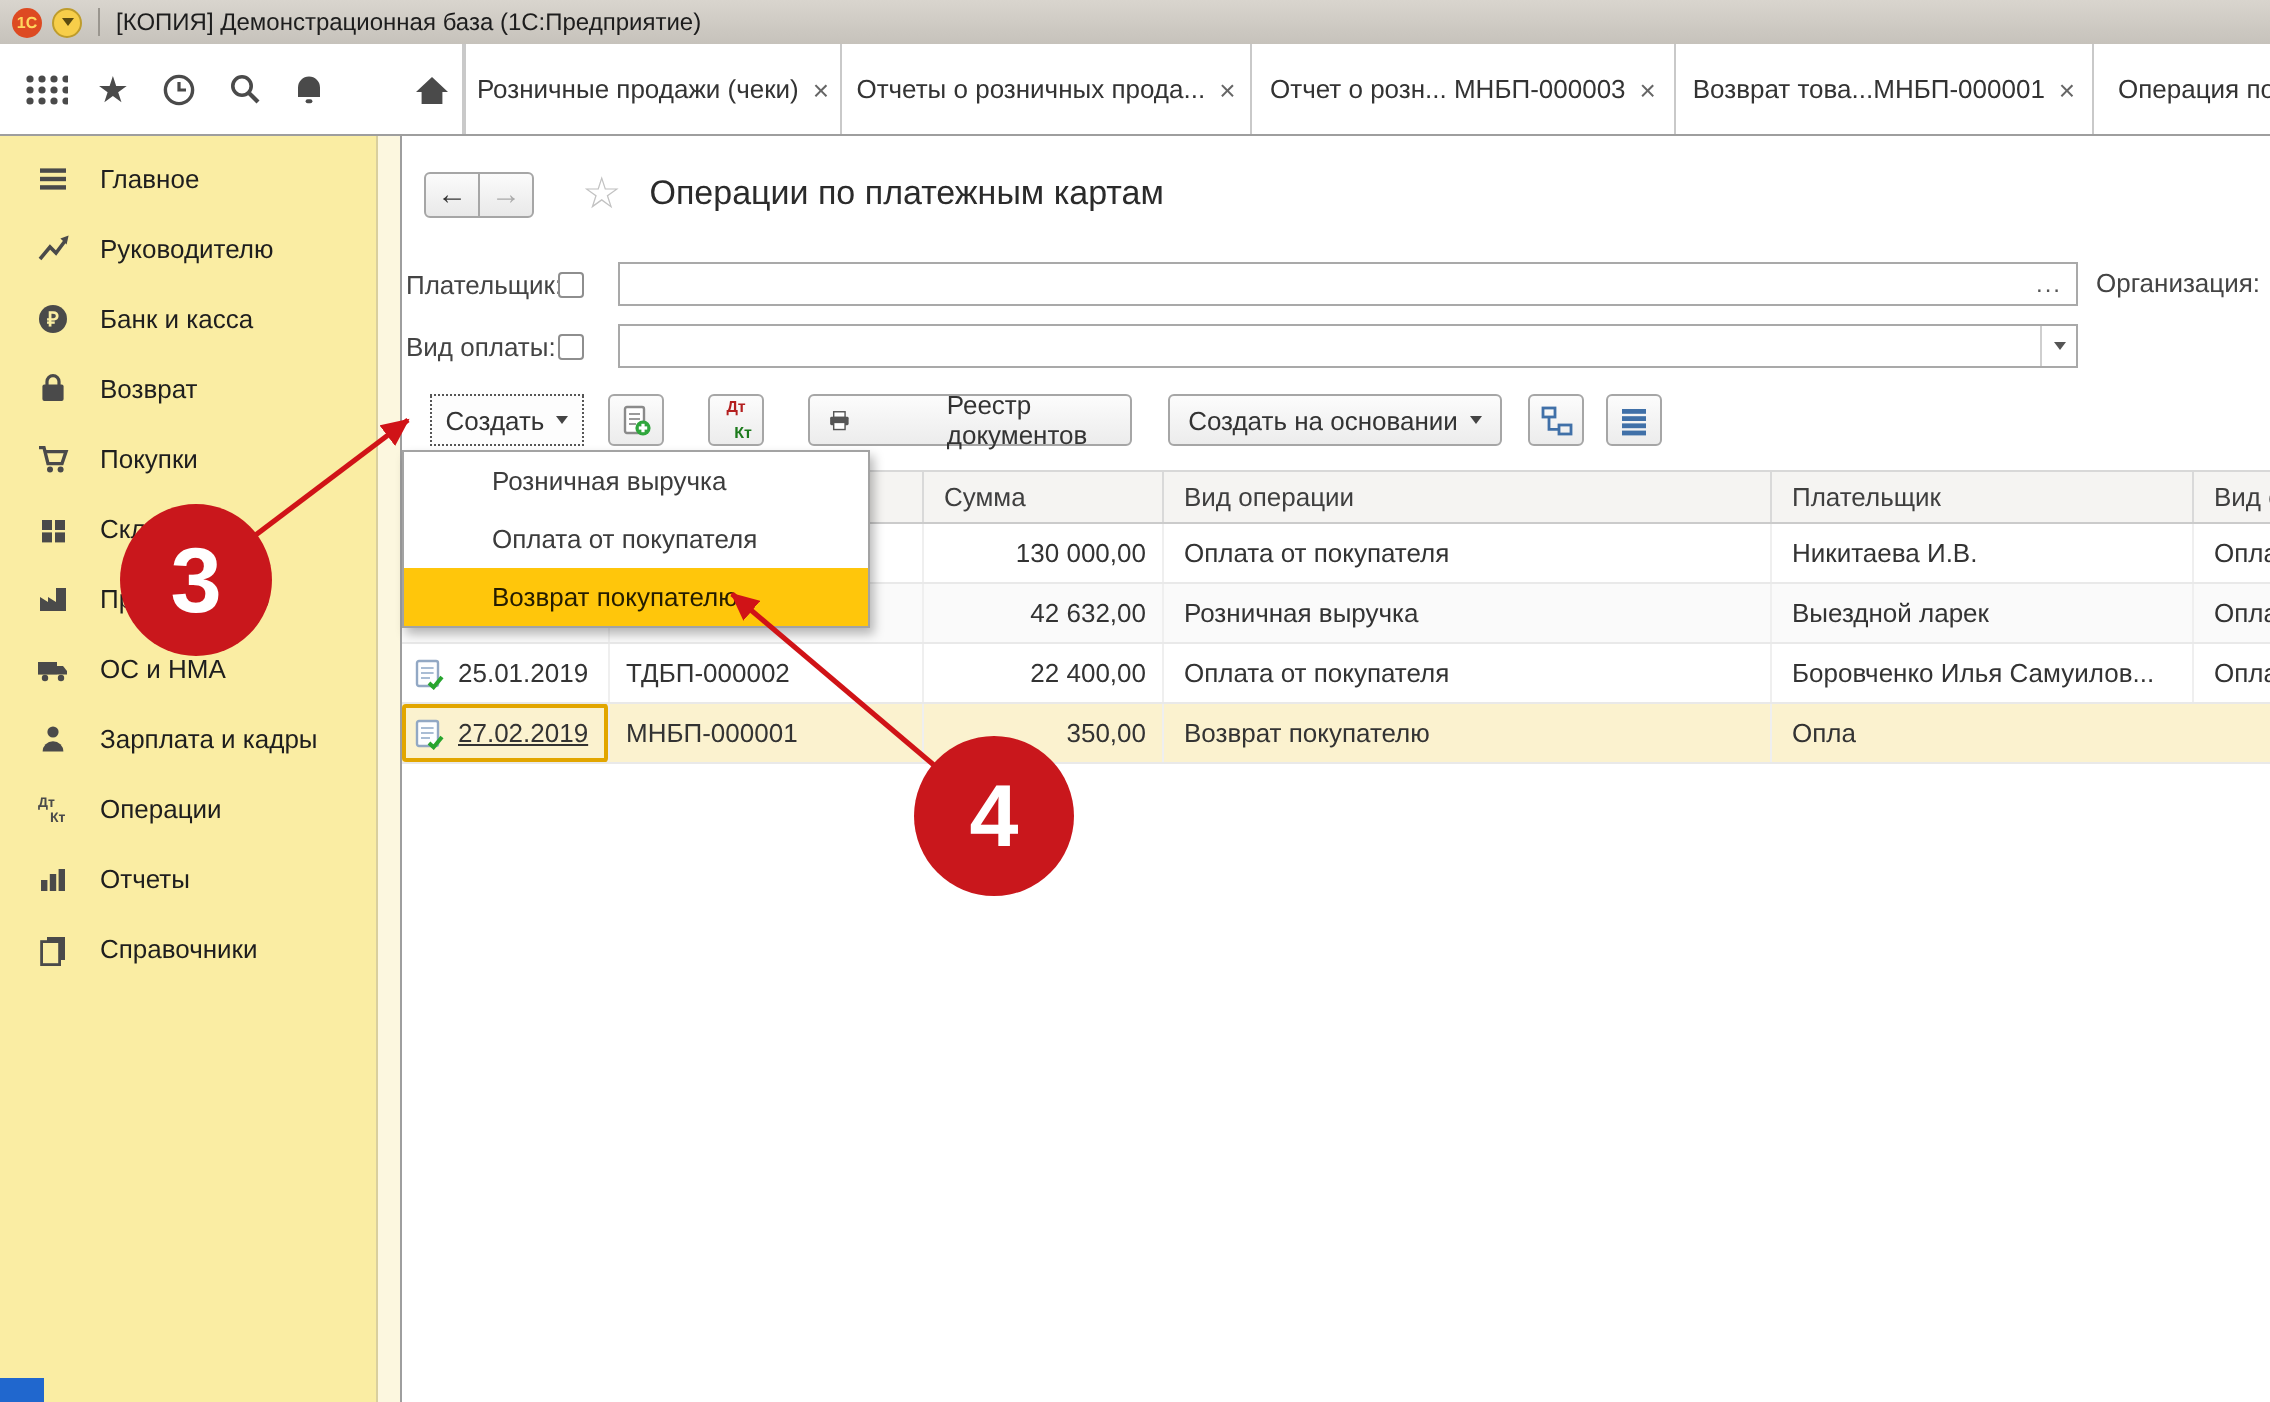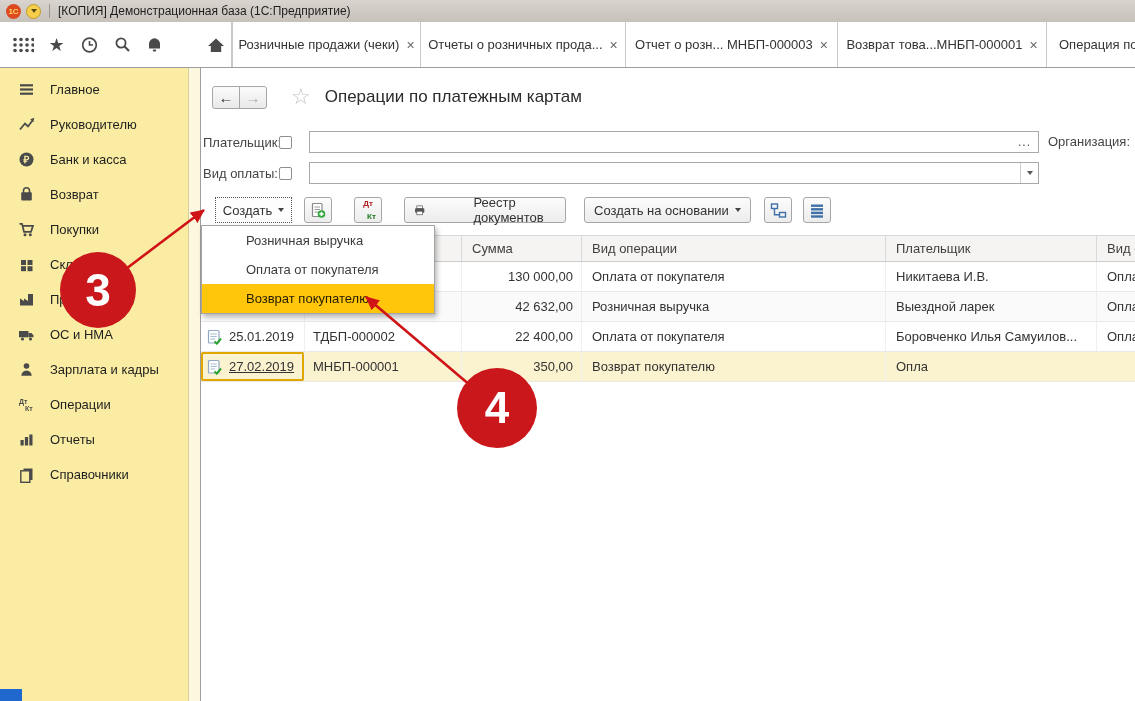--- a/index.html
+++ b/index.html
@@ -370,21 +370,21 @@
         <span class="dtkt-bot">Кт</span>
       </div>
       <div class="btn" style="margin-left:22px; width:162px;gap:48px;">
         <svg width="16" height="15" viewBox="0 0 16 15">
           <rect x="4" y="1" width="8" height="4" fill="#fff" stroke="#555"></rect>
           <rect x="1.5" y="4.5" width="13" height="6" rx="1" fill="#555"></rect>
           <rect x="4" y="8.5" width="8" height="5" fill="#fff" stroke="#555"></rect>
         </svg>
         <span>Реестр документов</span>
       </div>
-      <div class="btn" style="margin-left:18px; width:167px;justify-content:space-between;">
+      <div class="btn" style="margin-left:18px; width:167px;">
         <span>Создать на основании</span>
         <span class="caret"></span>
       </div>
       <div class="btn icon-only" style="margin-left:13px;">
         <svg width="17" height="17" viewBox="0 0 17 17">
           <rect x="1.5" y="2" width="6" height="4.5" fill="none" stroke="#4070A8" stroke-width="1.4"></rect>
           <rect x="9.5" y="10.5" width="6" height="4.5" fill="none" stroke="#4070A8" stroke-width="1.4"></rect>
           <path d="M4.5 6.5 V12.7 H9.5" fill="none" stroke="#4070A8" stroke-width="1.4"></path>
         </svg>
       </div>

